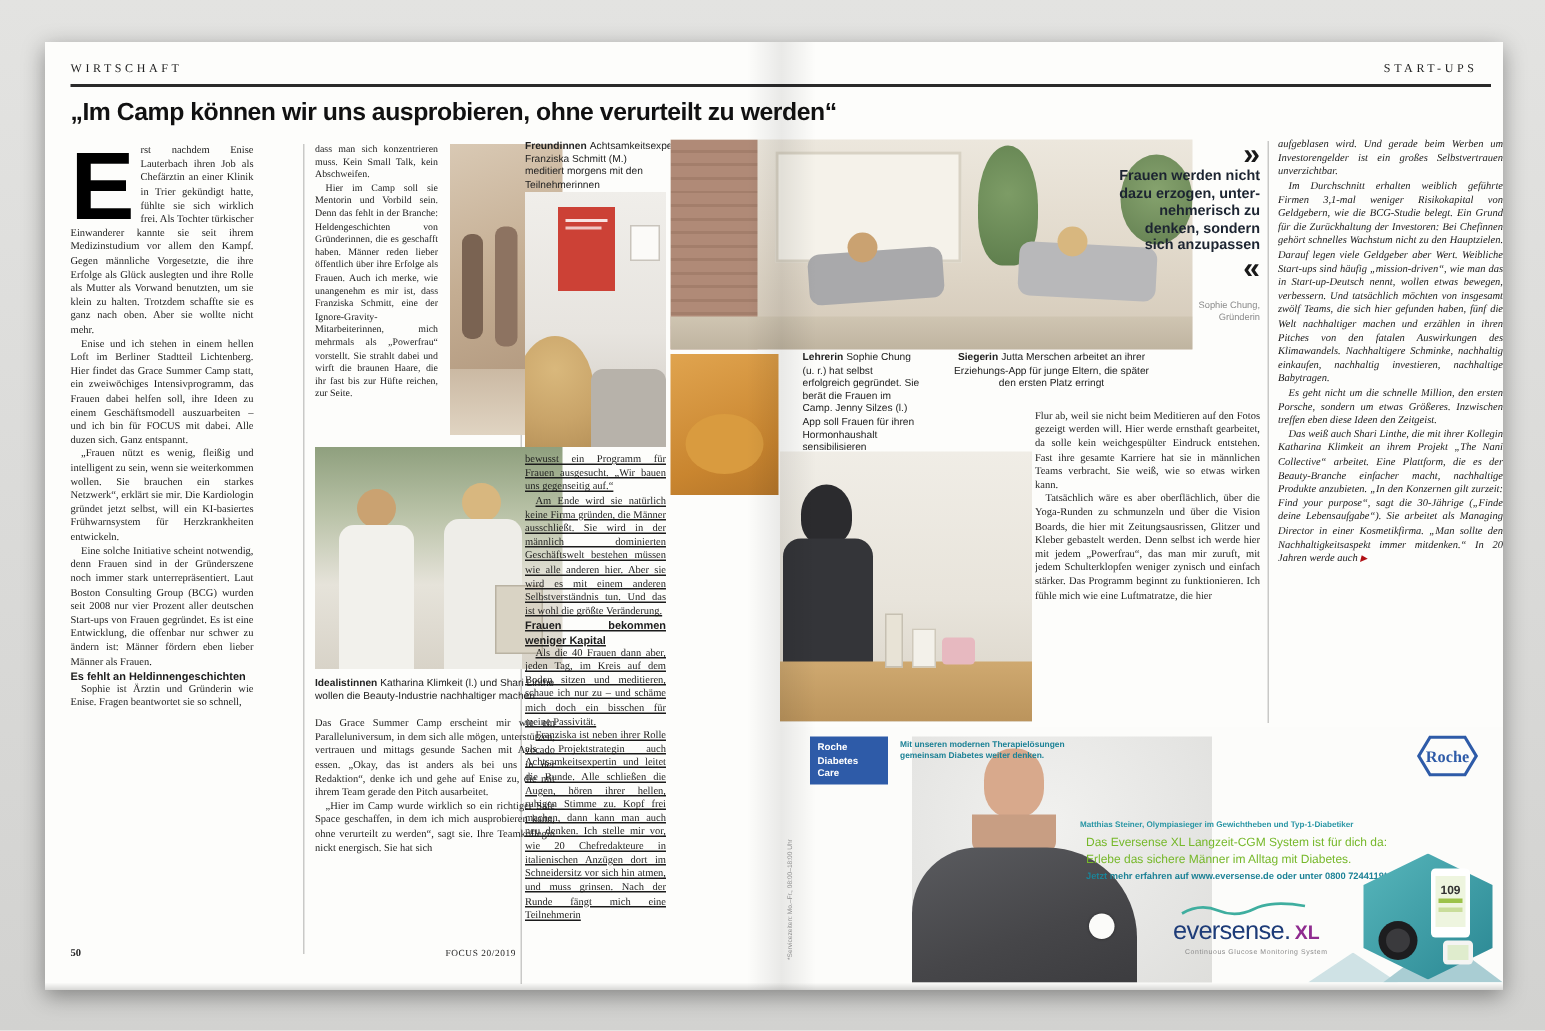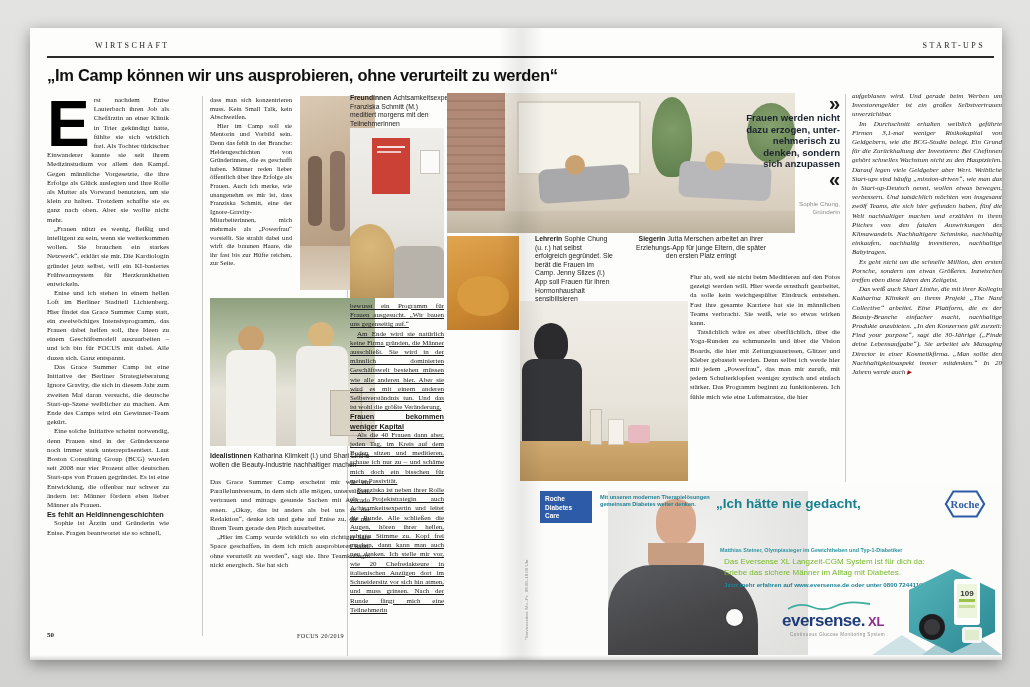--- a/index.html
+++ b/index.html
@@ -46,47 +46,46 @@
   
   .ad{position:absolute;left:490px;top:457px;width:482px;height:170px;background:#fcfcfa;font-family:"Liberation Sans",sans-serif;}
   .ad .rbox{position:absolute;left:20px;top:6px;width:52px;height:32px;background:#2e5ba8;color:#fff;
             font-size:6.5px;font-weight:bold;line-height:8.6px;padding:4px 0 0 5px;box-sizing:border-box;}
   .ad .tagline{position:absolute;left:80px;top:9px;width:140px;font-size:5.6px;line-height:7px;font-weight:bold;color:#1d8296;}
   .ad .quote{position:absolute;left:196px;top:11px;width:270px;font-size:13.5px;line-height:16.5px;font-weight:bold;color:#17808f;}
   .ad .attr{position:absolute;left:200px;top:62px;width:250px;font-size:5.4px;font-weight:bold;color:#2a96a5;}
   .ad .claims{position:absolute;left:204px;top:72px;width:240px;font-size:8px;line-height:10.5px;font-weight:normal;color:#76b82a;}
   .ad .cta{position:absolute;left:204px;top:96px;width:240px;font-size:6.2px;font-weight:bold;color:#1d8296;}
   .ad .evlogo{position:absolute;left:262px;top:116px;width:130px;}
-  .ad .evtext{font-size:17px;font-weight:bold;color:#1e3c78;letter-spacing:-0.5px;font-family:"Liberation Sans",sans-serif;}
+  .ad .evtext{font-size:17px;font-weight:normal;color:#1e3c78;letter-spacing:-0.5px;font-family:"Liberation Sans",sans-serif;}
   .ad .evxl{font-size:13px;font-weight:bold;color:#8f2b8f;margin-left:3px;}
   .ad .evsub{font-size:4.6px;color:#8a8a8a;letter-spacing:.4px;margin-top:1px;margin-left:8px;}
   .ad .fineprint{position:absolute;left:4px;top:55px;width:10px;height:100px;font-size:4.4px;color:#999;
                  writing-mode:vertical-rl;transform:rotate(180deg);}
   .tri{position:absolute;}
 </style>
 </head>
 <body>
 
 <div class="stage">
   <div class="page">
 
-    <div class="kicker" style="left:17px;margin-left:48px;">WIRTSCHAFT</div>
+    <div class="kicker" style="left:17px;">WIRTSCHAFT</div>
     <div class="kicker" style="right:17px;">START-UPS</div>
     <div class="rule"></div>
     <div class="headline">„Im Camp können wir uns ausprobieren, ohne verurteilt zu werden“</div>
 
     <div class="vrule" style="left:172px;top:68px;height:540px;"></div>
     <div class="vrule" style="left:317px;top:68px;height:560px;"></div>
     <div class="vrule" style="left:815px;top:66px;height:388px;"></div>
 
     <div class="col" style="left:17px;top:68px;width:122px;">
       <p><span class="dropcap">E</span><span>rst nachdem Enise Lauterbach ihren Job als Chefärztin an einer Klinik in Trier gekündigt hatte, fühlte sie sich wirklich frei. Als Tochter türkischer Einwanderer kannte sie seit ihrem Medizinstudium vor allem den Kampf. Gegen männliche Vorgesetzte, die ihre Erfolge als Glück auslegten und ihre Rolle als Mutter als Vorwand benutzten, um sie klein zu halten. Trotzdem schaffte sie es ganz nach oben. Aber sie wollte nicht mehr.</span></p>
+      <p>Enise und ich stehen in einem hellen Loft im Berliner Stadtteil Lichtenberg. Hier findet das Grace Summer Camp statt, ein zweiwöchiges Intensivprogramm, das Frauen dabei helfen soll, ihre Ideen zu einem Geschäftsmodell auszuarbeiten – und ich bin für FOCUS mit dabei. Alle duzen sich. Ganz entspannt.</p>
       <p>„Frauen nützt es wenig, fleißig und intelligent zu sein, wenn sie weiterkommen wollen. Sie brauchen ein starkes Netzwerk“, erklärt sie mir. Die Kardiologin gründet jetzt selbst, will ein KI-basiertes Frühwarnsystem für Herzkrankheiten entwickeln.</p>
-      <p>Enise und ich stehen in einem hellen Loft im Berliner Stadtteil Lichtenberg. Hier findet das Grace Summer Camp statt, ein zweiwöchiges Intensivprogramm, das Frauen dabei helfen soll, ihre Ideen zu einem Geschäftsmodell auszuarbeiten – und ich bin für FOCUS mit dabei. Alle duzen sich. Ganz entspannt.</p>
-      <p>Das Grace Summer Camp ist eine Initiative der Berliner Strategieberatung Ignore Gravity, die sich in diesem Jahr zum zweiten Mal daran versucht, die deutsche Start-up-Szene weiblicher zu machen. Am Ende des Camps wird ein Gewinner-Team gekürt.</p>
       <p>Eine solche Initiative scheint notwendig, denn Frauen sind in der Gründerszene noch immer stark unterrepräsentiert. Laut Boston Consulting Group (BCG) wurden seit 2008 nur vier Prozent aller deutschen Start-ups von Frauen gegründet. Es ist eine Entwicklung, die offenbar nur schwer zu ändern ist: Männer fördern eben lieber Männer als Frauen.</p>
       <p class="subhead">Es fehlt an Heldinnengeschichten</p>
       <p>Sophie ist Ärztin und Gründerin wie Enise. Fragen beantwortet sie so schnell,</p>
     </div>
 
     <div class="col" style="left:180px;top:68px;width:82px;height:196px;overflow:hidden;font-size:6.6px;line-height:8.6px;">
       <p>dass man sich konzentrieren muss. Kein Small Talk, kein Abschweifen.</p>
       <p>Hier im Camp soll sie Mentorin und Vorbild sein. Denn das fehlt in der Branche: Heldengeschichten von Gründerinnen, die es geschafft haben. Männer reden lieber öffentlich über ihre Erfolge als Frauen. Auch ich merke, wie unangenehm es mir ist, dass Franziska Schmitt, eine der Ignore-Gravity-Mitarbeiterinnen, mich mehrmals als „Powerfrau“ vorstellt. Sie strahlt dabei und wirft die braunen Haare, die ihr fast bis zur Hüfte reichen, zur Seite.</p>
     </div>
 
@@ -204,21 +203,20 @@
         <div>Care</div>
       </div>
       <div class="tagline">Mit unseren modernen Therapielösungen gemeinsam Diabetes weiter denken.</div>
 
       <svg style="position:absolute;left:420px;top:2px;" width="50" height="34" viewBox="0 0 60 40">
         <polygon points="7,20 16,5 44,5 53,20 44,35 16,35" fill="none" stroke="#2e5ba8" stroke-width="2.5"></polygon>
         <text x="30" y="25" font-size="13" fill="#2e5ba8" text-anchor="middle" font-family="Liberation Serif, serif" font-weight="bold">Roche</text>
       </svg>
 
       <div class="quote">
-        <div>„Ich hätte nie gedacht,</div>
       </div>
       <div class="attr">Matthias Steiner, Olympiasieger im Gewichtheben und Typ-1-Diabetiker</div>
 
       <div class="claims">
         <div>Das Eversense XL Langzeit-CGM System ist für dich da:</div>
         <div>Erlebe das sichere Männer im Alltag mit Diabetes.</div>
       </div>
       <div class="cta">Jetzt mehr erfahren auf www.eversense.de oder unter 0800 7244119*.</div>
 
       <div class="evlogo">

